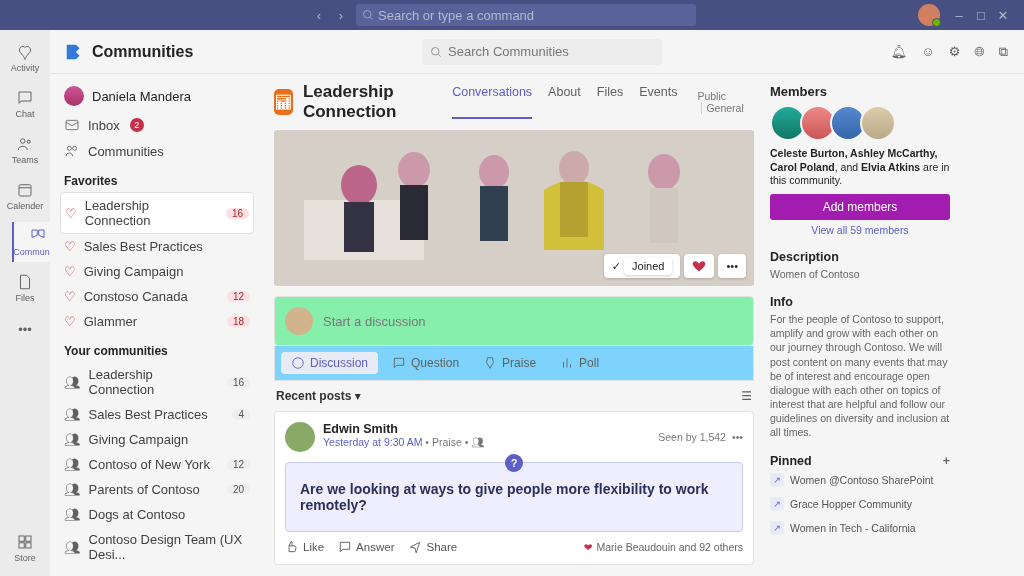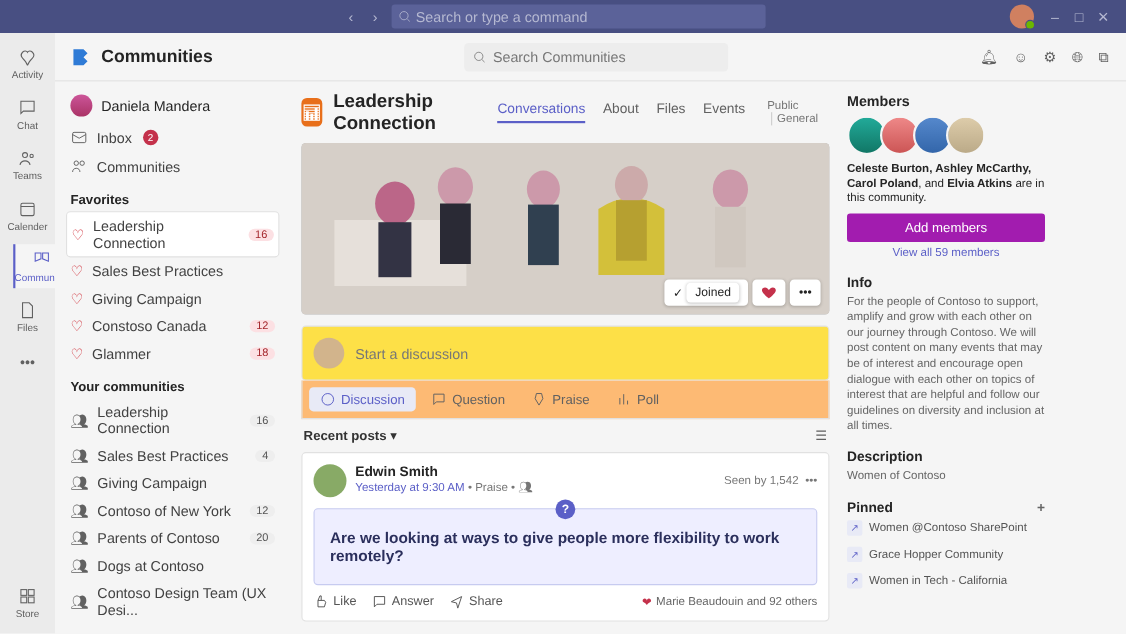--- a/index.html
+++ b/index.html
@@ -48,36 +48,36 @@
 .badge.gray{background:#eee;color:#555;}
 .badge.round{background:#c4314b;color:#fff;width:14px;height:14px;display:flex;align-items:center;justify-content:center;padding:0;font-size:9px;margin-left:2px;}
 .section-h{font-size:12px;font-weight:600;color:#242424;padding:10px 4px 4px;}
 
 .center { width:500px; padding:0 10px 10px; overflow-y:auto;}
 .grp-head{display:flex;align-items:center; gap:10px; padding:8px 0;}
 .grp-icon{width:26px;height:26px;background:#e86f1a;border-radius:5px;display:flex;align-items:center;justify-content:center;}
 .grp-icon span{color:#fff;font-weight:bold;font-size:14px;}
 .grp-head h2{font-size:17px;font-weight:700;}
 .tabs{display:flex;gap:16px;margin-left:2px;font-size:12.5px;color:#616161;}
-.tabs span{cursor:pointer;padding-bottom:4px;}
+.tabs span{cursor:pointer;padding-bottom:18px;}
 .tabs span.active{color:#5b5fc7;border-bottom:2px solid #5b5fc7;}
 .hdrspacer{flex:1;}
 .hdrtag{font-size:10.5px;color:#777;}
 .hdrtag span{border-left:1px solid #ccc;padding-left:4px;margin-left:4px;}
 
 .hero{height:156px;background:#b8b8b8;border-radius:4px;position:relative;overflow:hidden;}
 .hero svg{width:100%;height:100%;}
 .hero .chip{position:absolute;bottom:8px;right:8px;display:flex;gap:4px;}
 .hero .chip span{background:#fff;border-radius:4px;padding:3px 8px;font-size:11px;display:flex;align-items:center;gap:3px;box-shadow:0 1px 3px rgba(0,0,0,.2);}
 .hero .chip .like-c svg{width:14px;height:14px;fill:#c4314b;}
 
-.composer{background:#fde047;border:1px solid #e1e1e1;border-radius:4px;margin-top:10px;padding:10px;display:flex;align-items:center;gap:10px;}
+.composer{background:#86efac;border:1px solid #e1e1e1;border-radius:4px;margin-top:10px;padding:10px;display:flex;align-items:center;gap:10px;}
 .composer .cava{width:28px;height:28px;border-radius:50%;background:#d2b48c;}
 
-.posttabs{background:#fdba74;border:1px solid #e1e1e1;border-top:none;display:flex;gap:4px;padding:6px;}
+.posttabs{background:#7dd3fc;border:1px solid #e1e1e1;border-top:none;display:flex;gap:4px;padding:6px;}
 .ptab{display:flex;align-items:center;gap:5px;color:#616161;padding:4px 10px;border-radius:4px;font-size:12px;cursor:pointer;}
 .ptab svg{width:14px;height:14px;stroke:currentColor;fill:none;stroke-width:1.5;}
 .ptab.active{background:#e8eaf6;color:#5b5fc7;}
 
 .recent{display:flex;align-items:center;padding:8px 2px;font-size:12px;color:#333;}
 .recent .filter{margin-left:auto;color:#616161;}
 
 .post{background:#fff;border:1px solid #e1e1e1;border-radius:4px;padding:10px;}
 .phead{display:flex;gap:8px;}
 .phead .pava{width:30px;height:30px;border-radius:50%;background:#8a6;}
@@ -435,26 +435,26 @@
           <div class="mava m3"></div>
           <div class="mava m4"></div>
         </div>
         <div class="mtext">
           <b>Celeste Burton, Ashley McCarthy, Carol Poland</b><span>, and </span><b>Elvia Atkins</b><span> are in this community.</span>
         </div>
         <button class="addbtn">Add members</button>
         <span class="viewall">View all 59 members</span>
 
         <div class="rsect">
+          <h4>Description</h4>
+          <p>Women of Contoso</p>
+        </div>
+        <div class="rsect">
           <h4>Info</h4>
           <p>For the people of Contoso to support, amplify and grow with each other on our journey through Contoso. We will post content on many events that may be of interest and encourage open dialogue with each other on topics of interest that are helpful and follow our guidelines on diversity and inclusion at all times.</p>
-        </div>
-        <div class="rsect">
-          <h4>Description</h4>
-          <p>Women of Contoso</p>
         </div>
         <div class="pinned">
           <div class="phead2">
             <span>Pinned</span>
             <span class="plus">+</span>
           </div>
           <div class="pinrow">
               <div class="pi">↗</div>
               <span>Women @Contoso SharePoint</span>
             </div>

